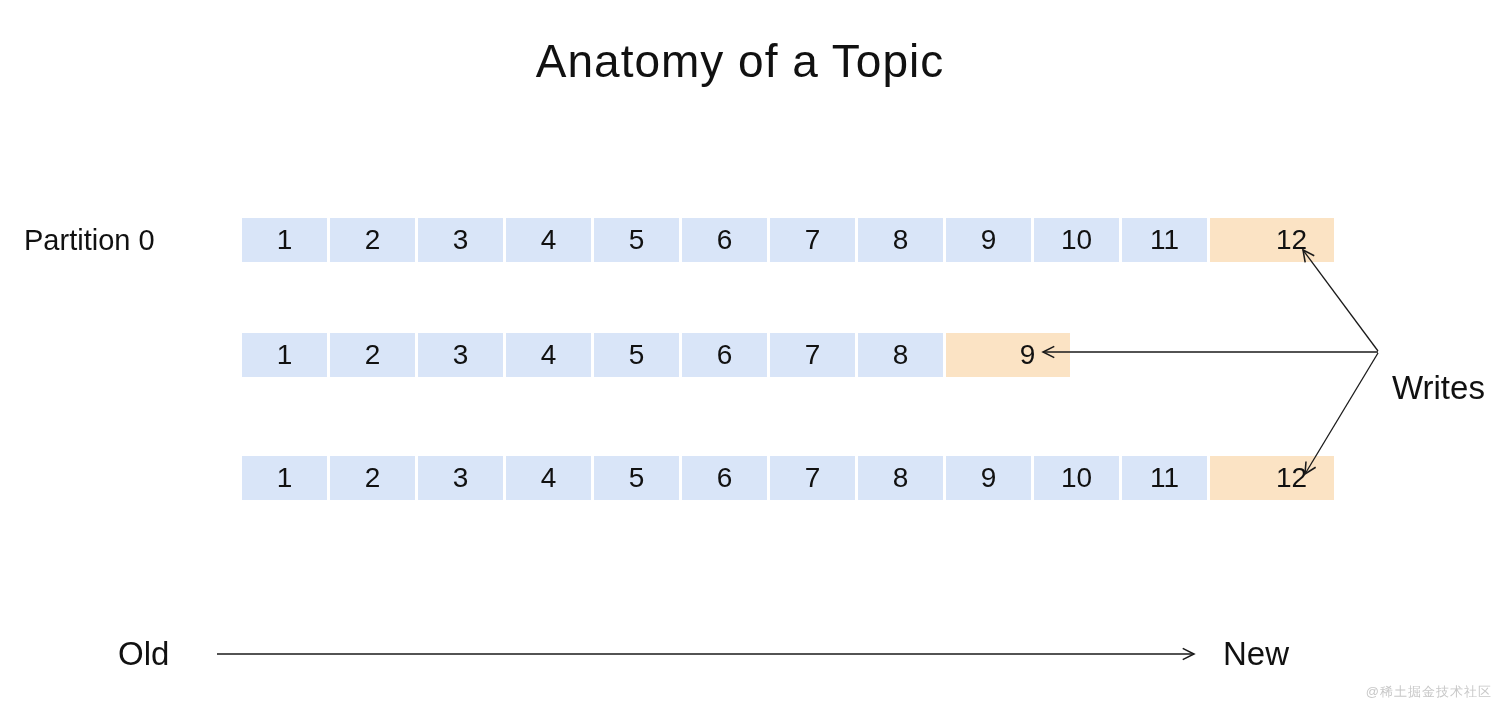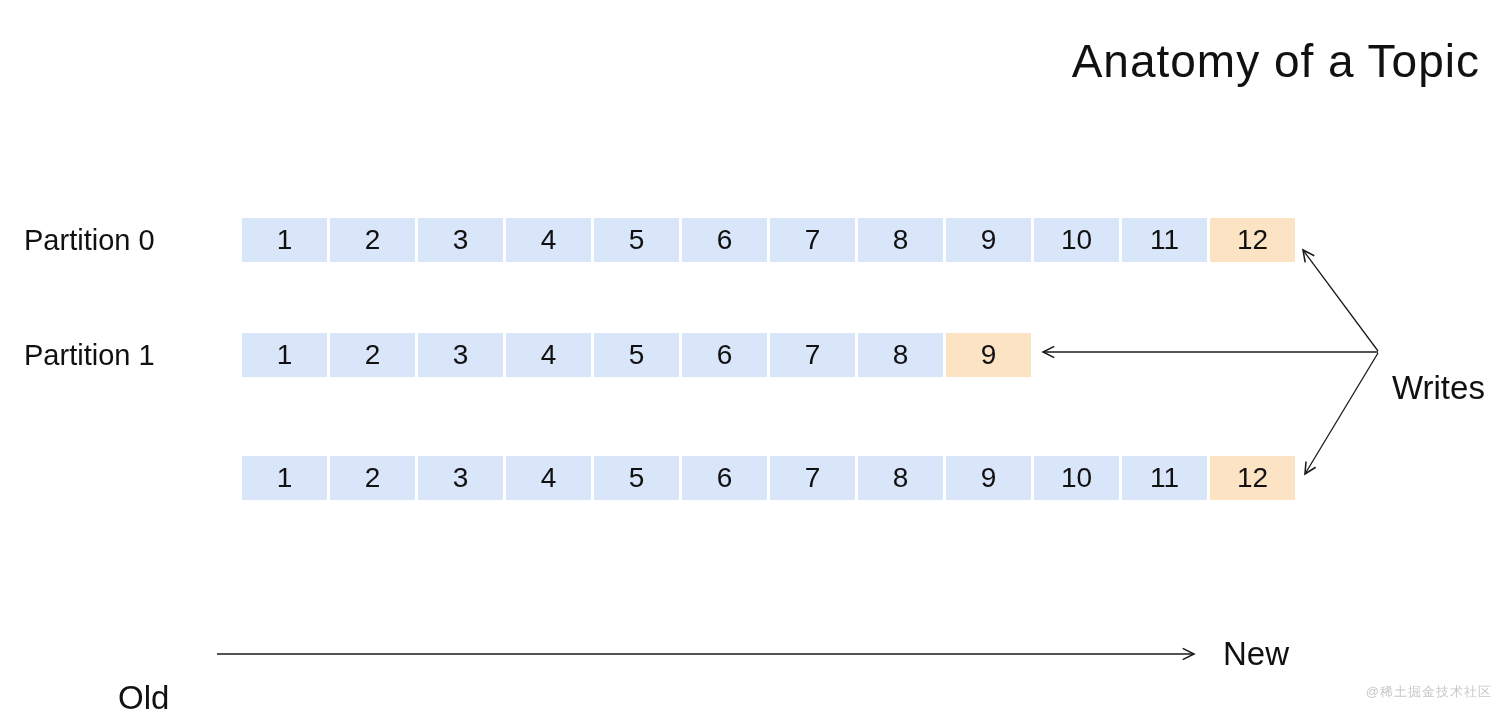--- a/index.html
+++ b/index.html
@@ -10,21 +10,21 @@
     background: #ffffff;
     overflow: hidden;
     font-family: "Liberation Sans", sans-serif;
     color: var(--ink, #111111);
   }
   .title {
     position: absolute;
     top: 34px;
     left: 0;
     width: 1480px;
-    text-align: right;
+    text-align: center;
     font-size: 46px;
     font-weight: 400;
     letter-spacing: 1px;
     color: var(--ink, #111111);
   }
   .prow { position: absolute; left: 0; width: 100%; height: 44px; }
   .prow.p0 { top: 218px; }
   .prow.p1 { top: 333px; }
   .prow.p2 { top: 456px; }
   .plabel {
@@ -48,37 +48,37 @@
   .cell {
     width: 85px;
     height: 44px;
     display: flex;
     align-items: center;
     justify-content: center;
     background: var(--cell-blue, #d9e5f8);
     font-size: 28px;
     color: var(--ink, #111111);
   }
-  .cell.hl { background: var(--cell-orange, #fbe3c4); }
+  .cell.hl { background: var(--cell-orange, #fbe3c4); padding-left: 39px; }
   .arrows {
     position: absolute;
     top: 0;
     left: 0;
     width: 1512px;
     height: 722px;
     pointer-events: none;
   }
   .side-label {
     position: absolute;
     font-size: 33px;
     font-weight: 400;
     white-space: nowrap;
   }
   .writes-label { left: 1392px; top: 333px; margin-top: 36px; }
-  .old-label { left: 118px; top: 635px; margin-top: 44px; }
+  .old-label { left: 118px; top: 635px; }
   .new-label { left: 1223px; top: 635px; }
   .watermark {
     position: absolute;
     right: 20px;
     bottom: 21px;
     font-size: 13px;
     color: var(--watermark, #c8c8c8);
     letter-spacing: 1px;
   }
 </style>
@@ -101,21 +101,20 @@
           <div class="cell">6</div>
           <div class="cell">7</div>
           <div class="cell">8</div>
           <div class="cell">9</div>
           <div class="cell">10</div>
           <div class="cell">11</div>
           <div class="cell hl">12</div>
         </div>
       </div>
       <div class="prow p1">
-        <div class="plabel">Partition 1</div>
         <div class="cells">
           <div class="cell">1</div>
           <div class="cell">2</div>
           <div class="cell">3</div>
           <div class="cell">4</div>
           <div class="cell">5</div>
           <div class="cell">6</div>
           <div class="cell">7</div>
           <div class="cell">8</div>
           <div class="cell hl">9</div>

